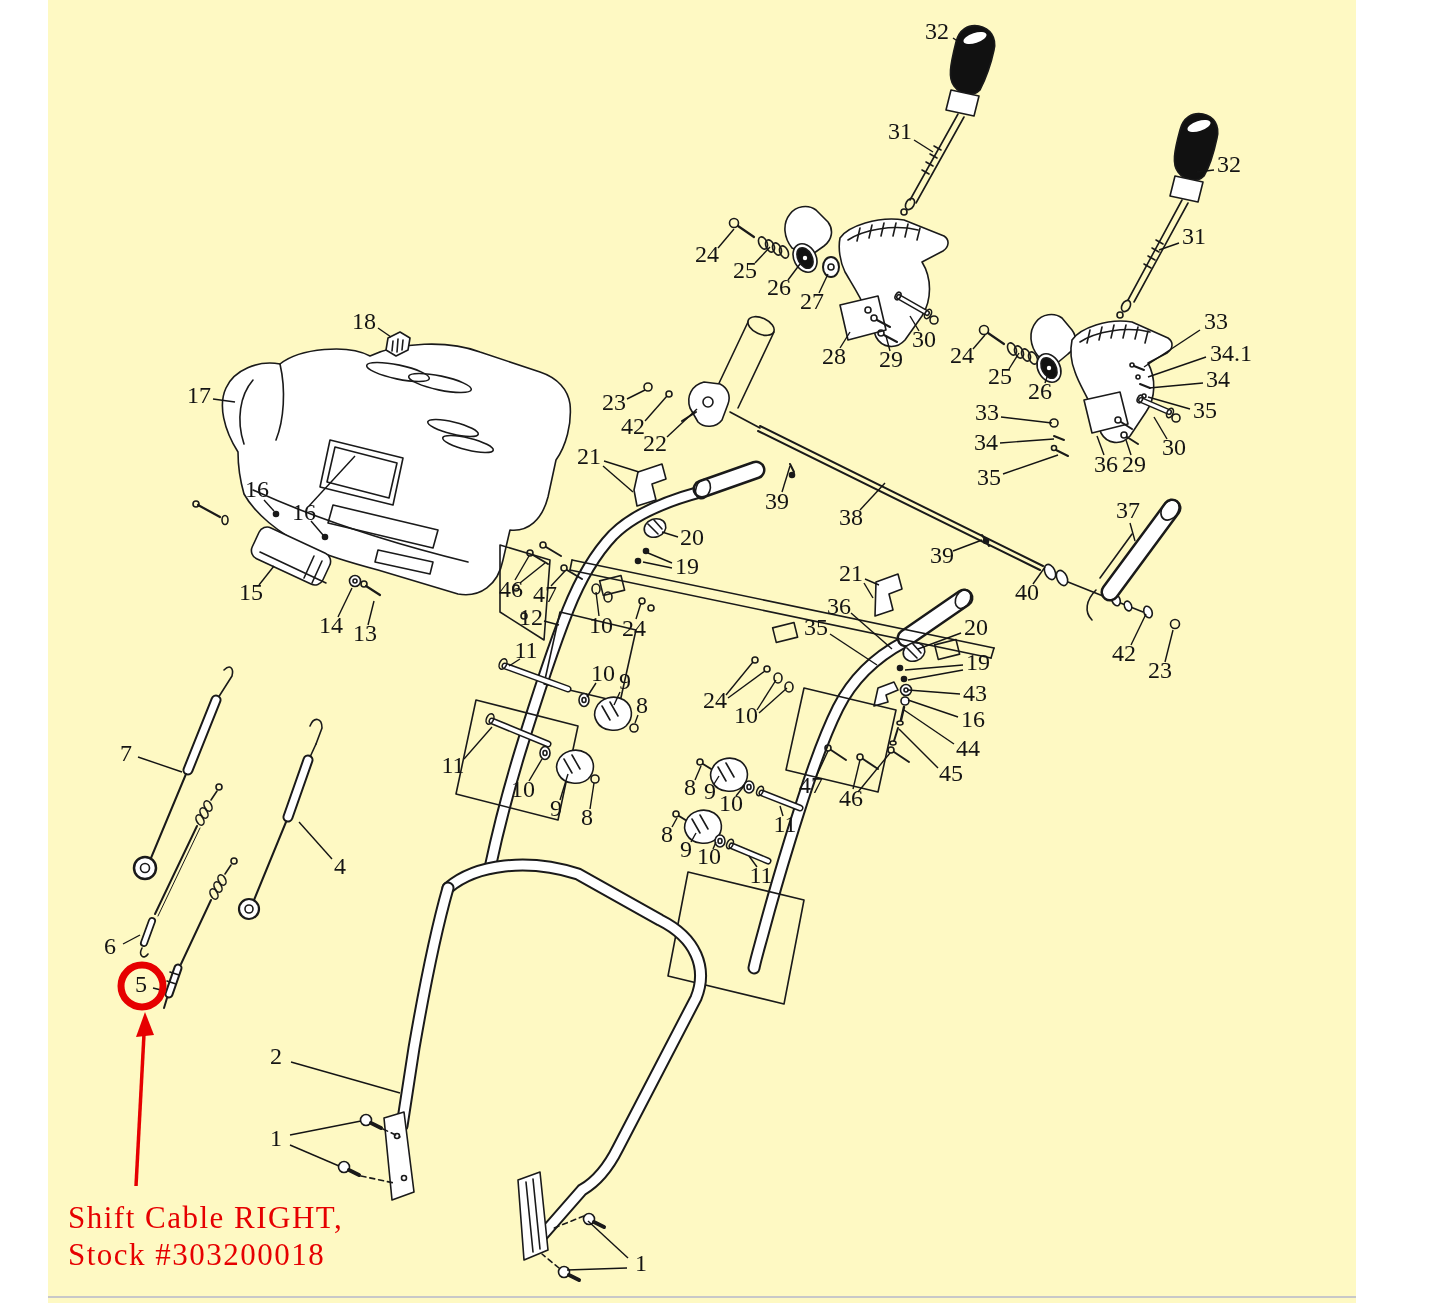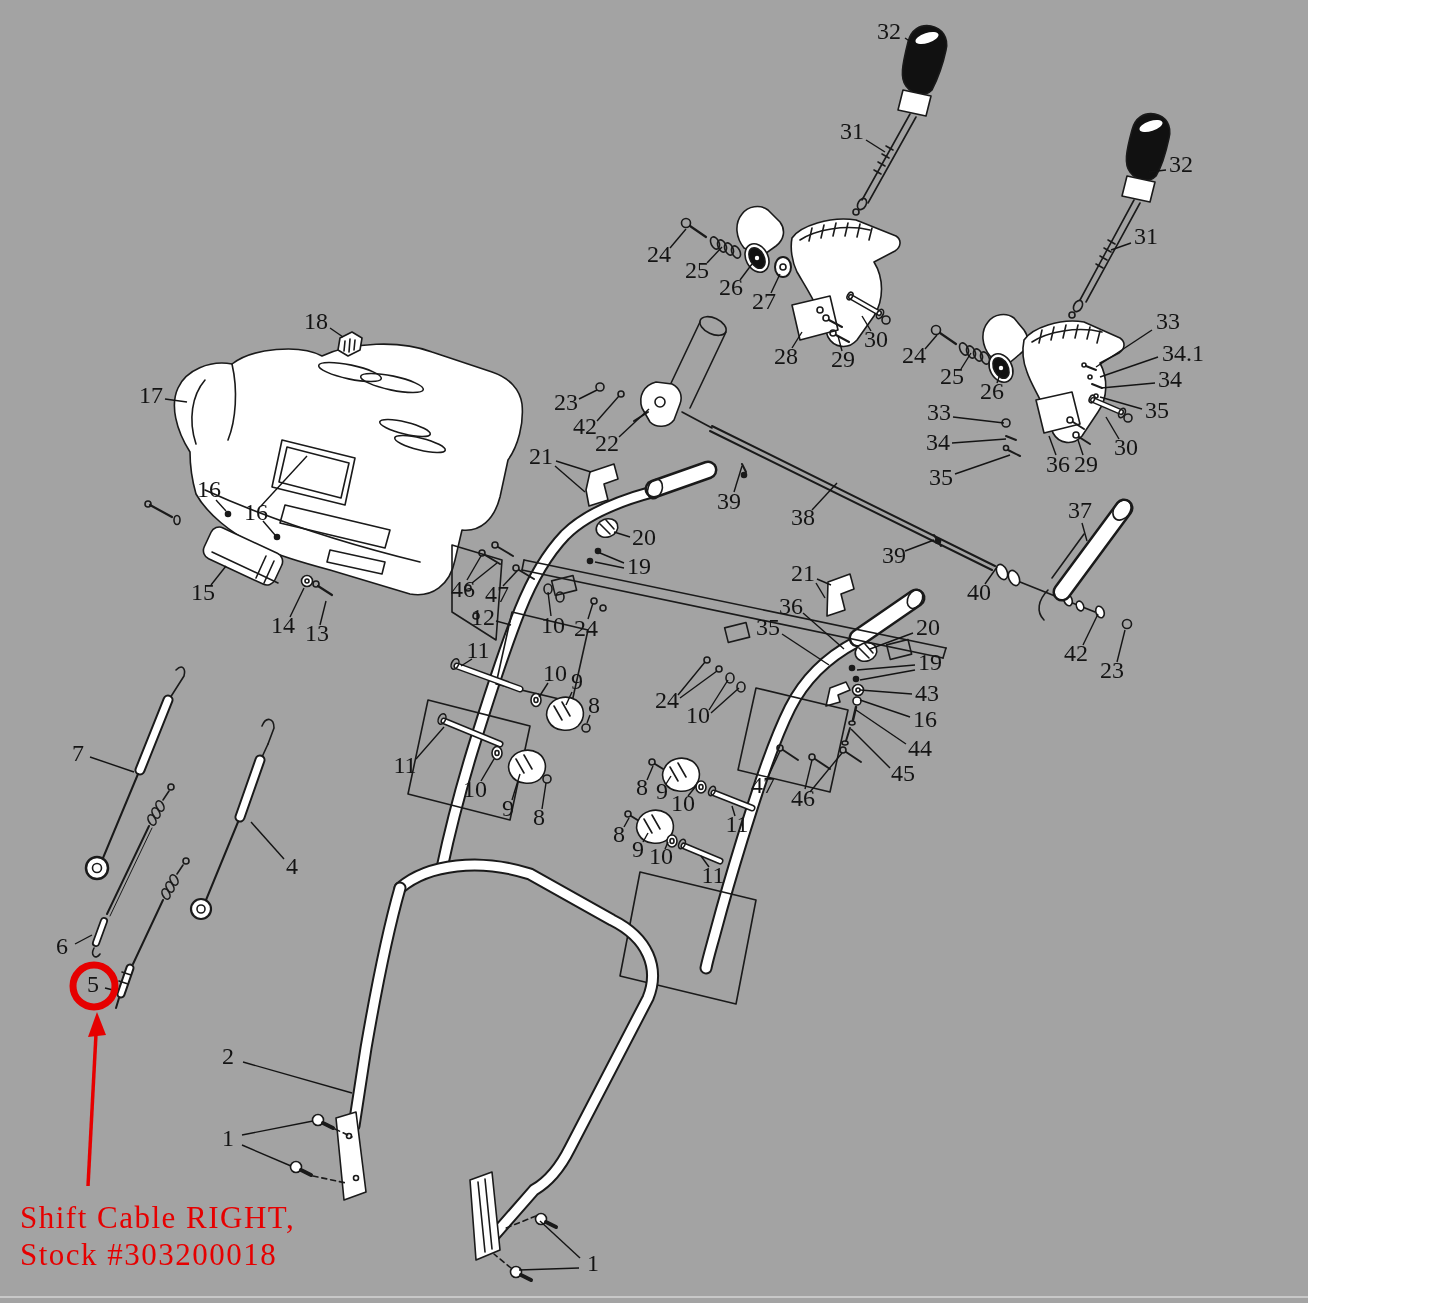--- a/index.html
+++ b/index.html
@@ -1,16 +1,16 @@
 <!DOCTYPE html>
 <html><head>
 <meta charset="utf-8">
 <style>
   html,body{margin:0;padding:0;background:#ffffff;}
-  #stage{position:relative;width:1308px;height:1303px;background:#a3a3a3;overflow:hidden;}
+  #stage{position:relative;width:1308px;height:1303px;background:#fef9c3;overflow:hidden;margin-left:48px;}
   svg{position:absolute;left:0;top:0;}
   text.num{font-family:"Liberation Serif","DejaVu Serif",serif;font-size:24px;fill:#141414;}
   text.rednote{font-family:"Liberation Serif","DejaVu Serif",serif;font-size:31px;letter-spacing:1.5px;fill:#e60000;}
   .lead{stroke:#141414;stroke-width:1.4;fill:none;}
   .tube-o{fill:none;stroke:#1a1a1a;stroke-width:13;stroke-linecap:round;}
   .tube-i{fill:none;stroke:#ffffff;stroke-width:9;stroke-linecap:round;}
   .grip-o{fill:none;stroke:#1a1a1a;stroke-width:19;stroke-linecap:round;}
   .grip-i{fill:none;stroke:#ffffff;stroke-width:14;stroke-linecap:round;}
   .pin-o{fill:none;stroke:#1a1a1a;stroke-width:7;stroke-linecap:round;}
   .pin-i{fill:none;stroke:#ffffff;stroke-width:4;stroke-linecap:round;}

